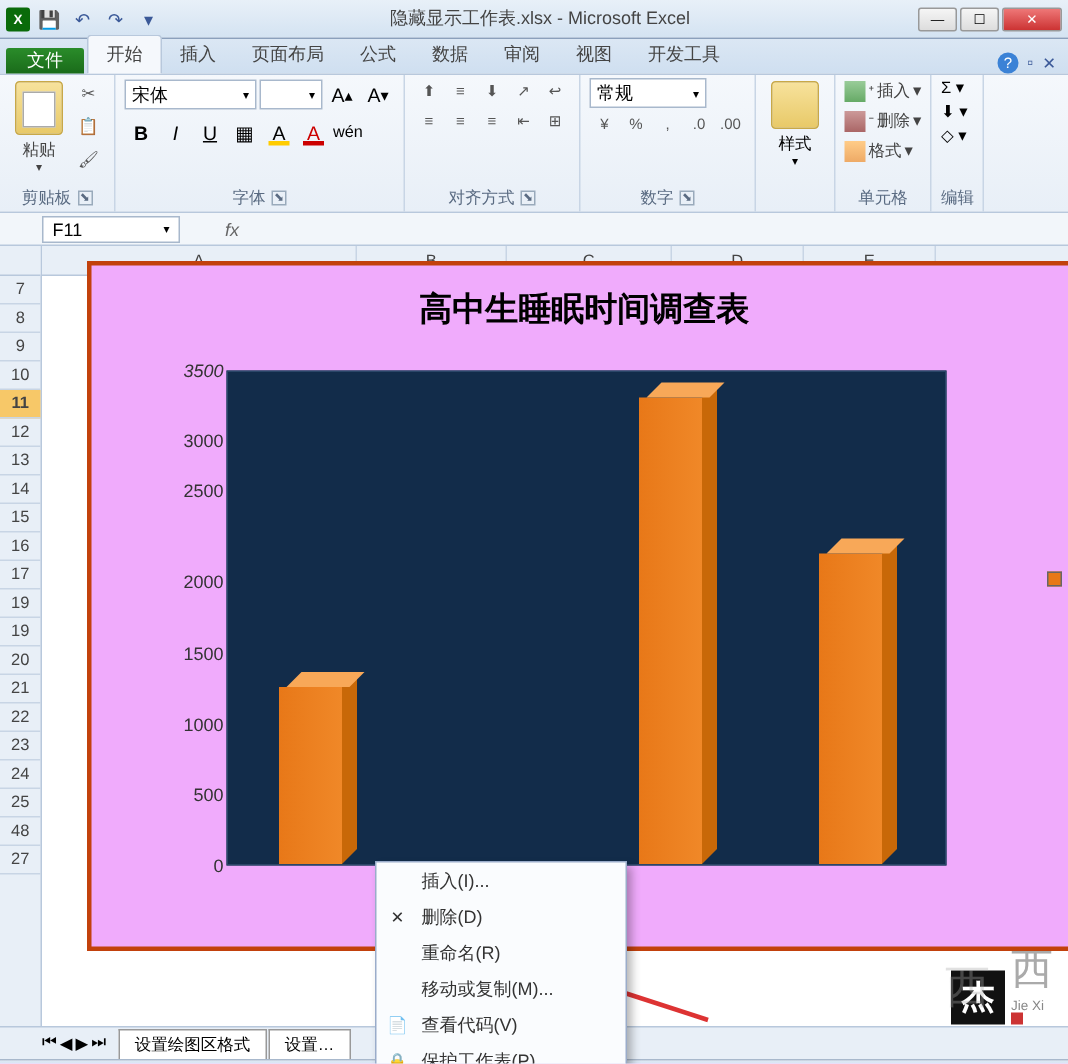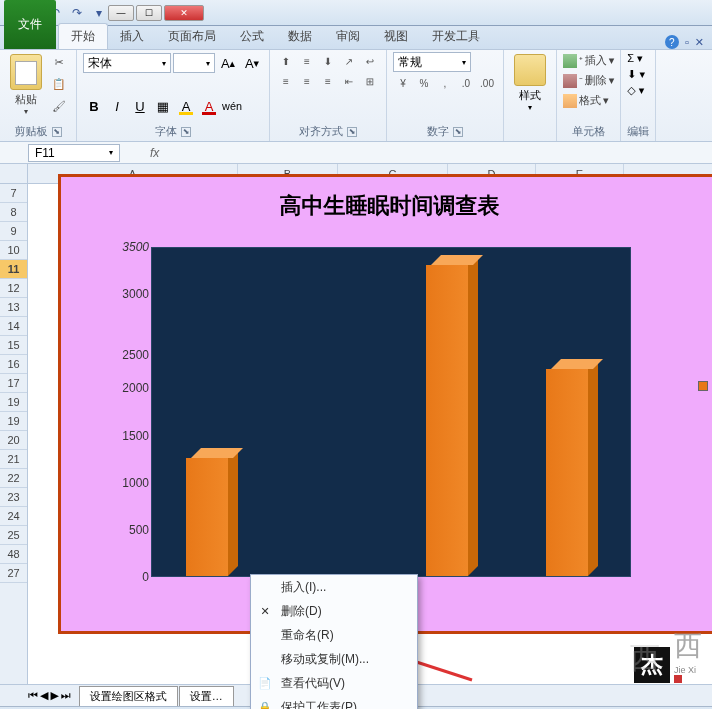--- a/index.html
+++ b/index.html
@@ -10,36 +10,36 @@
 .titlebar-left{display:flex;align-items:center;gap:4px}
 .qat-btn{width:18px;height:18px;display:flex;align-items:center;justify-content:center;color:#3b5998;font-size:12px}
 .excel-icon{width:16px;height:16px;background:#0a6b0a;border-radius:2px;display:flex;align-items:center;justify-content:center;color:#fff;font-size:9px;font-weight:bold}
 .titlebar-center{flex:1;text-align:center;font-size:12px;color:#444}
 .titlebar-right{display:flex;gap:2px}
 .win-btn{width:26px;height:16px;background:linear-gradient(#f5f5f5,#ddd);border:1px solid #999;border-radius:2px;display:flex;align-items:center;justify-content:center;font-size:9px}
 .win-close{width:40px;background:linear-gradient(#e77,#c33);color:#fff}
 
 
 .ribbon-tabs{height:24px;background:linear-gradient(#dbe7f4,#cfdff0);display:flex;align-items:flex-end;padding-left:4px;border-bottom:1px solid #b8c8dc}
-.file-tab{background:linear-gradient(#2a8c2a,#1a6b1a);color:#fff;padding:16px 14px;font-size:12px;border-radius:2px 2px 0 0;margin-right:2px}
+.file-tab{background:linear-gradient(#2a8c2a,#1a6b1a);color:#fff;padding:0 14px;font-size:12px;border-radius:2px 2px 0 0;margin-right:2px}
 .ribbon-tab{padding:4px 12px;font-size:12px;color:#444;cursor:pointer}
 .ribbon-tab.active{background:#f5f8fc;border:1px solid #b8c8dc;border-bottom:none;border-radius:3px 3px 0 0}
 .ribbon-tabs-right{margin-left:auto;display:flex;gap:6px;padding-right:8px;align-items:center;font-size:11px;color:#3b5998}
 
 
 .ribbon{height:92px;background:linear-gradient(#f5f8fc,#e8eff7);border-bottom:1px solid #b8c8dc;display:flex}
 .group{border-right:1px solid #c8d5e5;padding:2px 6px 0;display:flex;flex-direction:column;justify-content:space-between}
 .group-label{text-align:center;font-size:11px;color:#5a6b82;padding:2px 0;display:flex;align-items:center;justify-content:center;gap:4px}
 .group-body{display:flex;align-items:flex-start}
 .paste-btn{width:40px;text-align:center;font-size:11px;color:#444}
 .paste-icon{width:32px;height:36px;margin:2px auto;background:linear-gradient(#f7e29c,#e8c968);border:1px solid #c8a848;border-radius:3px;position:relative}
 .paste-icon::after{content:"";position:absolute;top:6px;left:4px;right:4px;bottom:4px;background:#fff;border:1px solid #aaa}
 .clip-side{display:flex;flex-direction:column;gap:2px;margin-left:2px}
 .small-btn{width:22px;height:20px;display:flex;align-items:center;justify-content:center;font-size:11px;color:#555}
-.font-row{display:flex;align-items:center;gap:2px;margin-bottom:21px}
+.font-row{display:flex;align-items:center;gap:2px;margin-bottom:3px}
 .font-combo{background:#fff;border:1px solid #a8b8cc;height:20px;font-size:12px;padding:0 4px;display:flex;align-items:center}
 .btn-row{display:flex;gap:1px}
 .fmt-btn{width:22px;height:22px;display:flex;align-items:center;justify-content:center;font-size:13px;border:1px solid transparent}
 .align-col{display:flex;flex-direction:column;gap:2px}
 .align-row{display:flex;gap:1px}
 .align-btn{width:20px;height:18px;display:flex;align-items:center;justify-content:center;font-size:10px;color:#555}
 .num-combo{background:#fff;border:1px solid #a8b8cc;height:20px;width:78px;font-size:12px;padding:0 4px;display:flex;align-items:center;justify-content:space-between}
 .styles-btn{width:40px;text-align:center;font-size:11px}
 .styles-icon{width:32px;height:32px;margin:2px auto;background:linear-gradient(#f7e29c,#e8c968);border:1px solid #c8a848;border-radius:3px}
 .cells-row{display:flex;align-items:center;gap:2px;font-size:11px;color:#444;padding:1px 0}
@@ -101,20 +101,21 @@
 <body>
 
 <div class="titlebar">
   <div class="titlebar-left">
     <span class="excel-icon">X</span>
     <span class="qat-btn">💾</span>
     <span class="qat-btn">↶</span>
     <span class="qat-btn">↷</span>
     <span class="qat-btn">▾</span>
   </div>
+  <div class="titlebar-center">隐藏显示工作表.xlsx - Microsoft Excel</div>
   <div class="titlebar-right">
     <div class="win-btn">—</div>
     <div class="win-btn">☐</div>
     <div class="win-btn win-close">✕</div>
   </div>
 </div>
 
 <div class="ribbon-tabs">
   <div class="file-tab">文件</div>
   <div class="ribbon-tab active">开始</div>
@@ -302,21 +303,21 @@
       </div>
 
     <div class="chart-container">
       <div class="chart-title">高中生睡眠时间调查表</div>
       <div class="y-axis" id="yaxis">
           <div class="y-tick" style="top: 330px;">0</div>
           <div class="y-tick" style="top: 282.857px;">500</div>
           <div class="y-tick" style="top: 235.714px;">1000</div>
           <div class="y-tick" style="top: 188.571px; text-align: right;">1500</div>
           <div class="y-tick" style="top: 141.429px;">2000</div>
-          <div class="y-tick" style="top: 108px;">2500</div>
+          <div class="y-tick" style="top: 80px;">2500</div>
           <div class="y-tick" style="top: 47.1429px;">3000</div>
           <div class="y-tick" style="top: 0px; font-style: italic;">3500</div>
         </div>
       <div class="chart-plot" id="plot">
           <div class="bar3d" style="left: 34px; height: 117.857px;">
             <div class="bar-side" style="height: 117.857px;"></div>
             <div class="bar-front" style="height: 117.857px;"></div>
             <div class="bar-top" style="bottom: 117.857px;"></div>
           </div>
           <div class="bar3d" style="left: 274px; height: 311.143px;">

